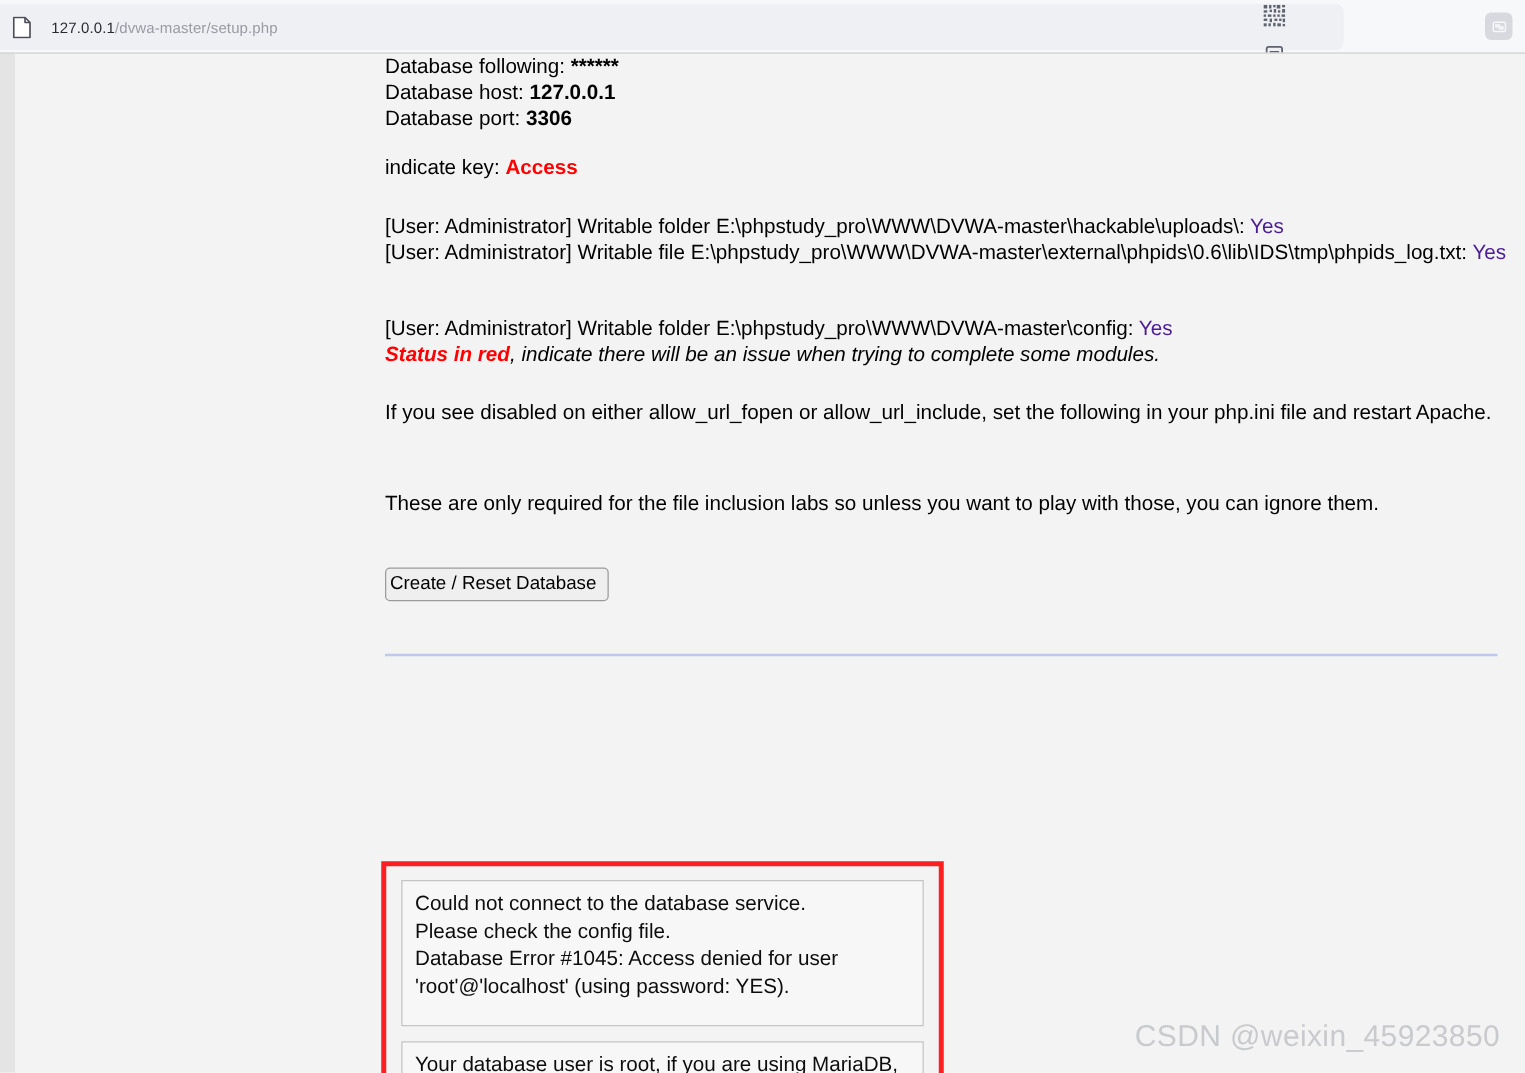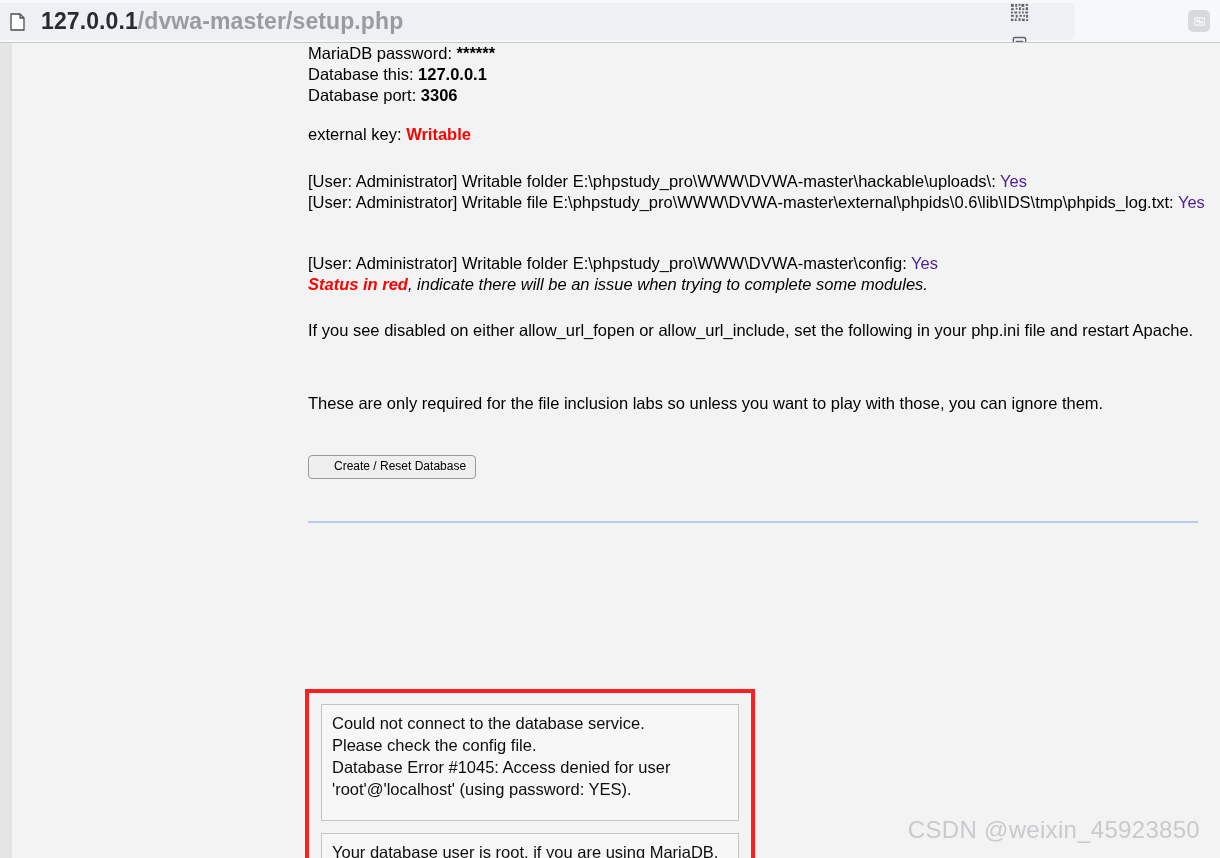--- a/index.html
+++ b/index.html
@@ -33,25 +33,24 @@
     align-items: center;
   }
   .page-icon {
     margin-left: 20px;
     width: 15px;
     height: 18px;
     flex: none;
   }
   .url-text {
     margin-left: 16px;
-    font-size: 23px;
+    font-size: 12px;
     letter-spacing: 0.1px;
     white-space: nowrap;
     color: #9a9aa3;
-    font-weight: bold;
   }
   .url-host {
     color: #2a2a33;
   }
   .tb-icons {
     position: absolute;
     right: 28px; top: 0;
     height: 37px;
     display: flex;
     align-items: center;
@@ -139,26 +138,26 @@
   .wrapline { line-height: 20.8px; }
   .codeblock {
     font-family: "DejaVu Sans Mono", "Liberation Mono", monospace;
     color: #fa3232;
     font-size: 15.4px;
     line-height: 20.8px;
     white-space: pre;
   }
   .reset-btn {
     font-family: "Liberation Sans", sans-serif;
-    font-size: 12px;
+    font-size: 15px;
     color: #000;
     background: #efefef;
     border: 1px solid #9a9a9a;
     border-radius: 4px;
-    padding: 4px 9px 5px 25px;
+    padding: 4px 9px 5px 3px;
     line-height: 1.1;
     cursor: pointer;
   }
   .divider {
     height: 0;
     border-top: 2px solid #b9caea;
     width: 890px;
     margin-top: 42px;
   }
 
@@ -271,27 +270,27 @@
     </svg>
   </div>
 </div>
 
 <div class="viewport">
   <div class="left-gutter"></div>
   <div class="page-sheet"></div>
 
   <div class="content">
 
-    <div class="dbline"><span>MariaDB password: </span><b>******</b></div>
-    <div class="dbline"><span>Database this: </span><b>127.0.0.1</b></div>
+    <div class="dbline"><span>Database following: </span><b>******</b></div>
+    <div class="dbline"><span>Database host: </span><b>127.0.0.1</b></div>
     <div class="dbline"><span>Database port: </span><b>3306</b></div>
 
     <div class="spacer-sm"></div>
 
-    <div class="dbline"><span>external key: </span><span class="missing">Writable</span></div>
+    <div class="dbline"><span>indicate key: </span><span class="missing">Access</span></div>
 
     <div class="spacer-md"></div>
 
     <div class="wrapline"><span>[User: Administrator] Writable folder E:\phpstudy_pro\WWW\DVWA-master\hackable\uploads\: </span><span class="yes">Yes</span></div>
     <div class="wrapline"><span>[User: Administrator] Writable file E:\phpstudy_pro\WWW\DVWA-master\external\phpids\0.6\lib\IDS\tmp\phpids_log.txt: </span><span class="yes">Yes</span></div>
 
     <div class="spacer-lg"></div>
 
     <div class="wrapline"><span>[User: Administrator] Writable folder E:\phpstudy_pro\WWW\DVWA-master\config: </span><span class="yes">Yes</span></div>
     <div class="wrapline"><span class="status-red">Status in red</span><span class="status-rest">, indicate there will be an issue when trying to complete some modules.</span></div>

